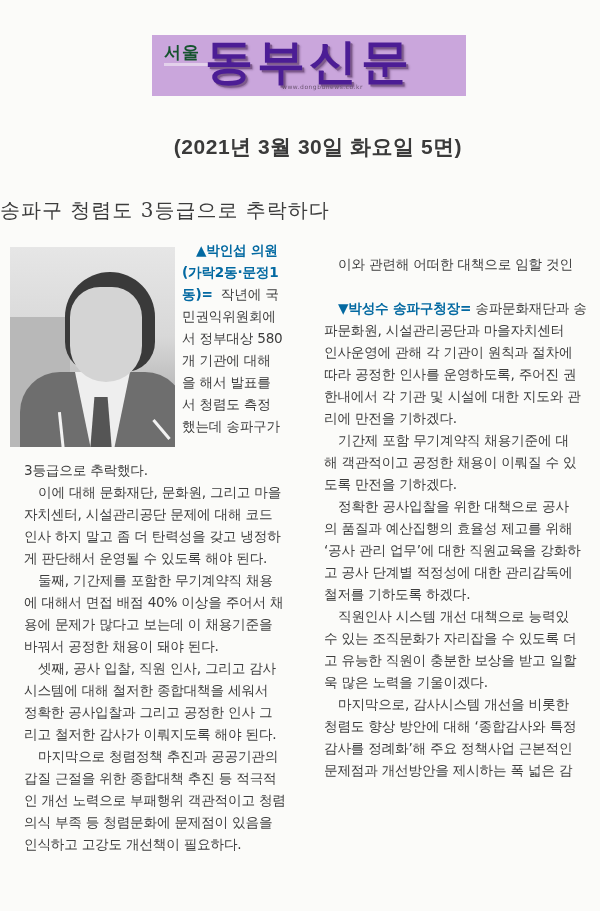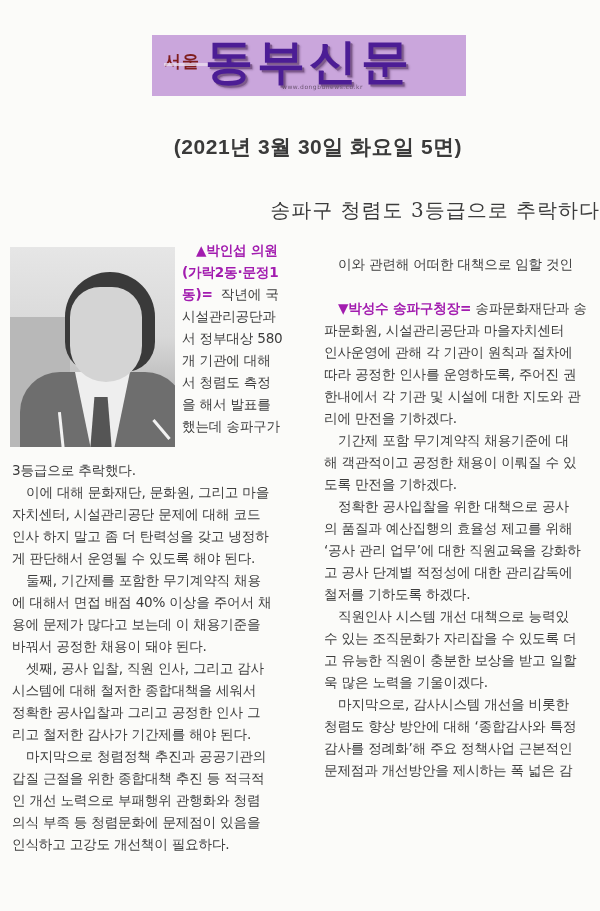--- a/index.html
+++ b/index.html
@@ -10,22 +10,22 @@
   body {
     position: relative;
     font-family: "DejaVu Sans", "Liberation Sans", sans-serif;
     color: #3a3a3a;
   }
   .logo {
     position: absolute; left: 152px; top: 35px; width: 314px; height: 61px;
     background: #caa6dc;
   }
   .logo .seoul {
-    position: absolute; left: 12px; top: 15px;
-    font-size: 17px; font-weight: bold; color: #7f1d1d; letter-spacing: 1px;
+    position: absolute; left: 12px; top: 6px;
+    font-size: 17px; font-weight: bold; color: #14532d; letter-spacing: 1px;
   }
   .logo .seoul-sub {
     position: absolute; left: 12px; top: 28px; width: 48px; height: 3px;
     background: #e9dcef; opacity: .8;
   }
   .logo .name {
     position: absolute; left: 53px; top: 2px;
     font-size: 48px; font-weight: bold; color: #4c1d95; letter-spacing: 4px;
     text-shadow: 2px 2px 0 #7d5a8c, 3px 3px 2px rgba(60,30,70,.35);
     line-height: 48px;
@@ -33,21 +33,21 @@
   .logo .url {
     position: absolute; left: 130px; top: 48px;
     font-size: 6px; color: #6b5572; letter-spacing: .5px;
   }
   .dateline {
     position: absolute; left: 0; top: 133px; width: 600px; text-align: center;
     font-family: "Liberation Sans", sans-serif; font-weight: bold;
     font-size: 21px; color: #3a3a3a; letter-spacing: .5px; padding-left: 36px;
   }
   .headline {
-    position: absolute; left: 0; top: 197px; width: 600px; text-align: right;
+    position: absolute; left: 0; top: 197px; width: 600px; text-align: left;
     font-family: "DejaVu Serif", "Liberation Serif", serif;
     font-size: 20px; color: #3c3c3c; letter-spacing: 1px;
   }
   .photo {
     position: absolute; left: 10px; top: 247px; width: 165px; height: 200px;
     background: linear-gradient(180deg, #e6e6e4 0%, #d8d8d6 45%, #9a9a98 100%);
     overflow: hidden;
     filter: grayscale(1);
   }
   .photo .wall { position:absolute; left:0; top:70px; width:60px; height:130px; background:#b8b8b6; }
@@ -57,23 +57,23 @@
   .photo .hair { position:absolute; left:55px; top:25px; width:90px; height:100px; background:#3a3a3a; border-radius:45px 45px 30px 30px; }
   .photo .face { position:absolute; left:60px; top:40px; width:72px; height:95px; background:#d4d4d2; border-radius:30px 30px 36px 36px; }
   .photo .mic1 { position:absolute; left:50px; top:165px; width:3px; height:40px; background:#f2f2f2; transform: rotate(-6deg); }
   .photo .mic2 { position:absolute; left:150px; top:170px; width:3px; height:25px; background:#f2f2f2; transform: rotate(-40deg); }
   .col {
     position: absolute; font-size: 13.6px; line-height: 22px; color: #3d3d3d;
     letter-spacing: -0.2px;
   }
   .col p { white-space: nowrap; }
   .col .ind { padding-left: 14px; }
-  .col b { color: #a21caf; }
+  .col b { color: #0369a1; }
   .left-narrow { left: 182px; top: 239px; width: 112px; }
-  .left-wide { left: 12px; top: 459px; width: 282px; }
+  .left-wide { left: 24px; top: 459px; width: 282px; }
   .right { left: 324px; top: 239px; width: 284px; margin-top: 14px; }
   .spacer { height: 22px; }
 </style>
 </head>
 <body>
 
 <div class="logo">
   <span class="seoul">서울</span>
   <span class="seoul-sub"></span>
   <span class="name">동부신문</span>
@@ -91,45 +91,45 @@
   <div class="hair"></div>
   <div class="face"></div>
   <div class="mic1"></div>
   <div class="mic2"></div>
 </div>
 
 <div class="col left-narrow">
   <p class="ind"><b>▲박인섭 의원</b></p>
   <p><b>(가락2동·문정1</b></p>
   <p><b>동)=</b>&nbsp; <span>작년에 국</span></p>
-  <p>시설관리공단과</p>
+  <p>민권익위원회에</p>
   <p>서 정부대상 580</p>
   <p>개 기관에 대해</p>
+  <p>을 해서 발표를</p>
   <p>서 청렴도 측정</p>
-  <p>을 해서 발표를</p>
   <p>했는데 송파구가</p>
 </div>
 
 <div class="col left-wide">
   <p>3등급으로 추락했다.</p>
   <p class="ind">이에 대해 문화재단, 문화원, 그리고 마을</p>
   <p>자치센터, 시설관리공단 문제에 대해 코드</p>
   <p>인사 하지 말고 좀 더 탄력성을 갖고 냉정하</p>
   <p>게 판단해서 운영될 수 있도록 해야 된다.</p>
   <p class="ind">둘째, 기간제를 포함한 무기계약직 채용</p>
   <p>에 대해서 면접 배점 40% 이상을 주어서 채</p>
   <p>용에 문제가 많다고 보는데 이 채용기준을</p>
   <p>바꿔서 공정한 채용이 돼야 된다.</p>
   <p class="ind">셋째, 공사 입찰, 직원 인사, 그리고 감사</p>
   <p>시스템에 대해 철저한 종합대책을 세워서</p>
   <p>정확한 공사입찰과 그리고 공정한 인사 그</p>
-  <p>리고 철저한 감사가 기간제를 해야 된다.</p>
+  <p>리고 철저한 감사가 이뤄지도록 해야 된다.</p>
   <p class="ind">마지막으로 청렴정책 추진과 공공기관의</p>
   <p>갑질 근절을 위한 종합대책 추진 등 적극적</p>
-  <p>인 개선 노력으로 부패행위 관행화와 청렴</p>
+  <p>인 개선 노력으로 부패행위 객관적이고 청렴</p>
   <p>의식 부족 등 청렴문화에 문제점이 있음을</p>
   <p>인식하고 고강도 개선책이 필요하다.</p>
 </div>
 
 <div class="col right">
   <p class="ind">이와 관련해 어떠한 대책으로 임할 것인</p>
   <div class="spacer"></div>
   <p class="ind"><b>▼박성수 송파구청장=</b> <span>송파문화재단과 송</span></p>
   <p>파문화원, 시설관리공단과 마을자치센터</p>
   <p>인사운영에 관해 각 기관이 원칙과 절차에</p>

